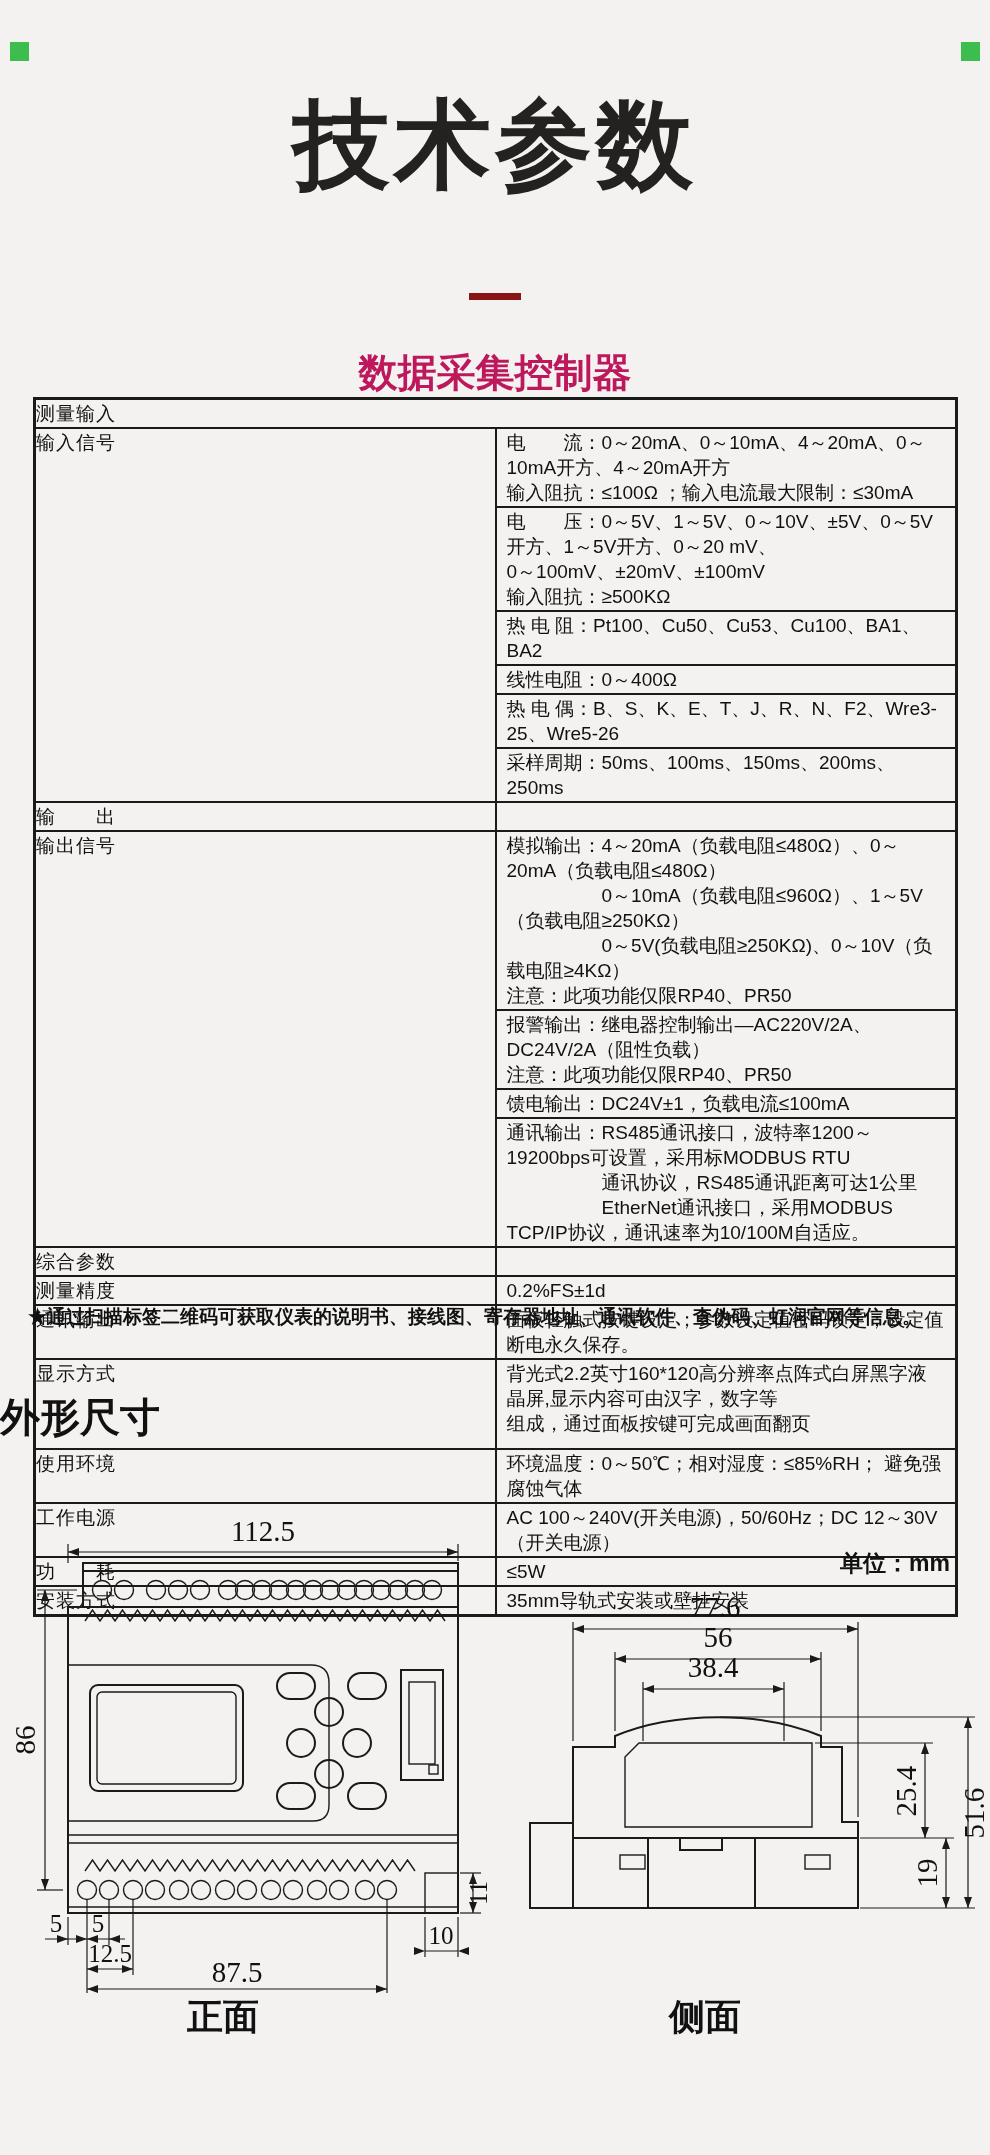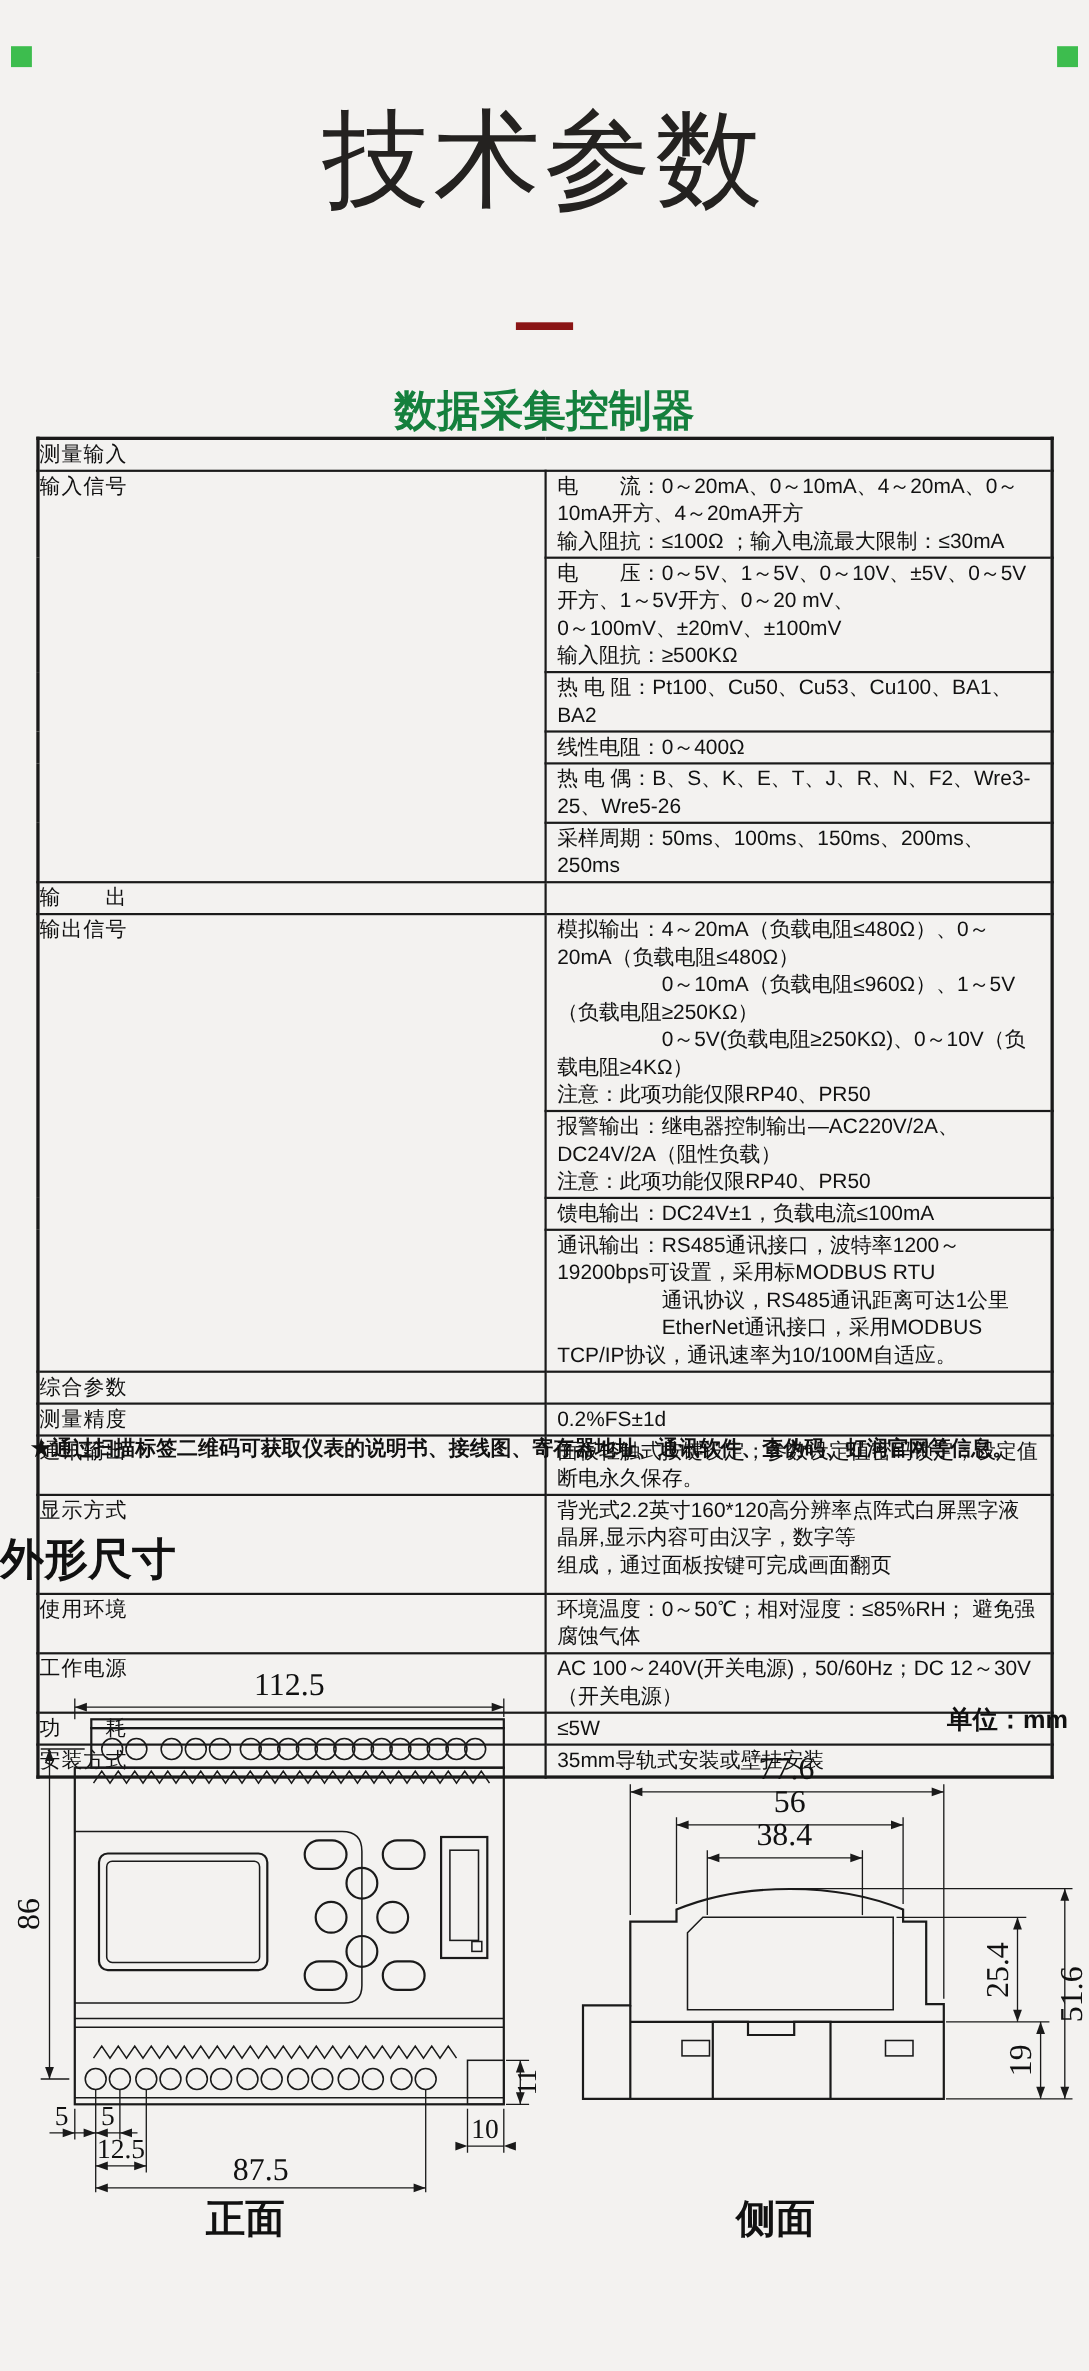--- a/index.html
+++ b/index.html
@@ -1,36 +1,36 @@
 <!DOCTYPE html>
 <html><head>
 <meta charset="utf-8">
 <style>
   html,body{margin:0;padding:0;background:#f3f2f0;}
   .page{position:relative;width:990px;height:2155px;background:#f3f2f0;
         font-family:"Liberation Sans",sans-serif;color:#1a1a1a;overflow:hidden;}
   .gmark{position:absolute;top:42px;width:19px;height:19px;}
   .gmark.l{left:10px}.gmark.r{left:961px}
   .title{position:absolute;top:92px;left:0;width:100%;text-align:center;
-         font-size:97px;font-weight:400;letter-spacing:4px;color:#242220;line-height:1.1;}
+         font-size:97px;font-weight:700;letter-spacing:4px;color:#242220;line-height:1.1;}
   .dash{position:absolute;top:293px;left:469px;width:52px;height:7px;}
   .subtitle{position:absolute;top:346px;left:0;width:100%;text-align:center;
-            font-size:39px;font-weight:700;color:#15803d;}
+            font-size:39px;font-weight:700;color:#be185d;}
   table.spec{position:absolute;top:397px;left:33px;width:925px;border-collapse:collapse;
              table-layout:fixed;border:3px solid #1a1a1a;}
   table.spec td{border:2px solid #1a1a1a;font-size:19px;line-height:25px;
                 padding:1px 10px;vertical-align:top;white-space:pre-line;overflow:hidden;color:#111;}
   table.spec td.lbl{width:128px;padding-left:0;letter-spacing:1px;}
   table.spec tr.sec td{height:25px;}
   table.spec td.tall{height:86px;margin-top:44px;}
   .footnote{position:absolute;top:1288px;left:28px;width:940px;font-size:19px;
             font-weight:700;white-space:nowrap;color:#111;margin-top:16px;}
   .sec2title{position:absolute;top:1390px;left:0;width:100%;
              font-size:40px;font-weight:700;color:#111;}
-  .unit{position:absolute;top:1548px;left:840px;font-size:23px;font-weight:700;color:#111;margin-left:21px;}
+  .unit{position:absolute;top:1548px;left:840px;font-size:23px;font-weight:700;color:#111;}
   svg.dwg{position:absolute;}
   #front-svg{left:15px;top:1505px;}
   #side-svg{left:525px;top:1545px;}
   .ol{fill:none;stroke:#1a1a1a;stroke-width:2;}
   .tn{fill:none;stroke:#1a1a1a;stroke-width:1.4;}
   .dm{fill:none;stroke:#1a1a1a;stroke-width:1.2;}
   text.dnum{font-family:"Liberation Serif",serif;font-size:29px;fill:#111;}
   text.dsm{font-family:"Liberation Serif",serif;font-size:25px;fill:#111;}
   .flabel{position:absolute;top:1993px;font-size:36px;font-weight:700;text-align:center;color:#111;}
   #flab{left:38px;width:370px;}

